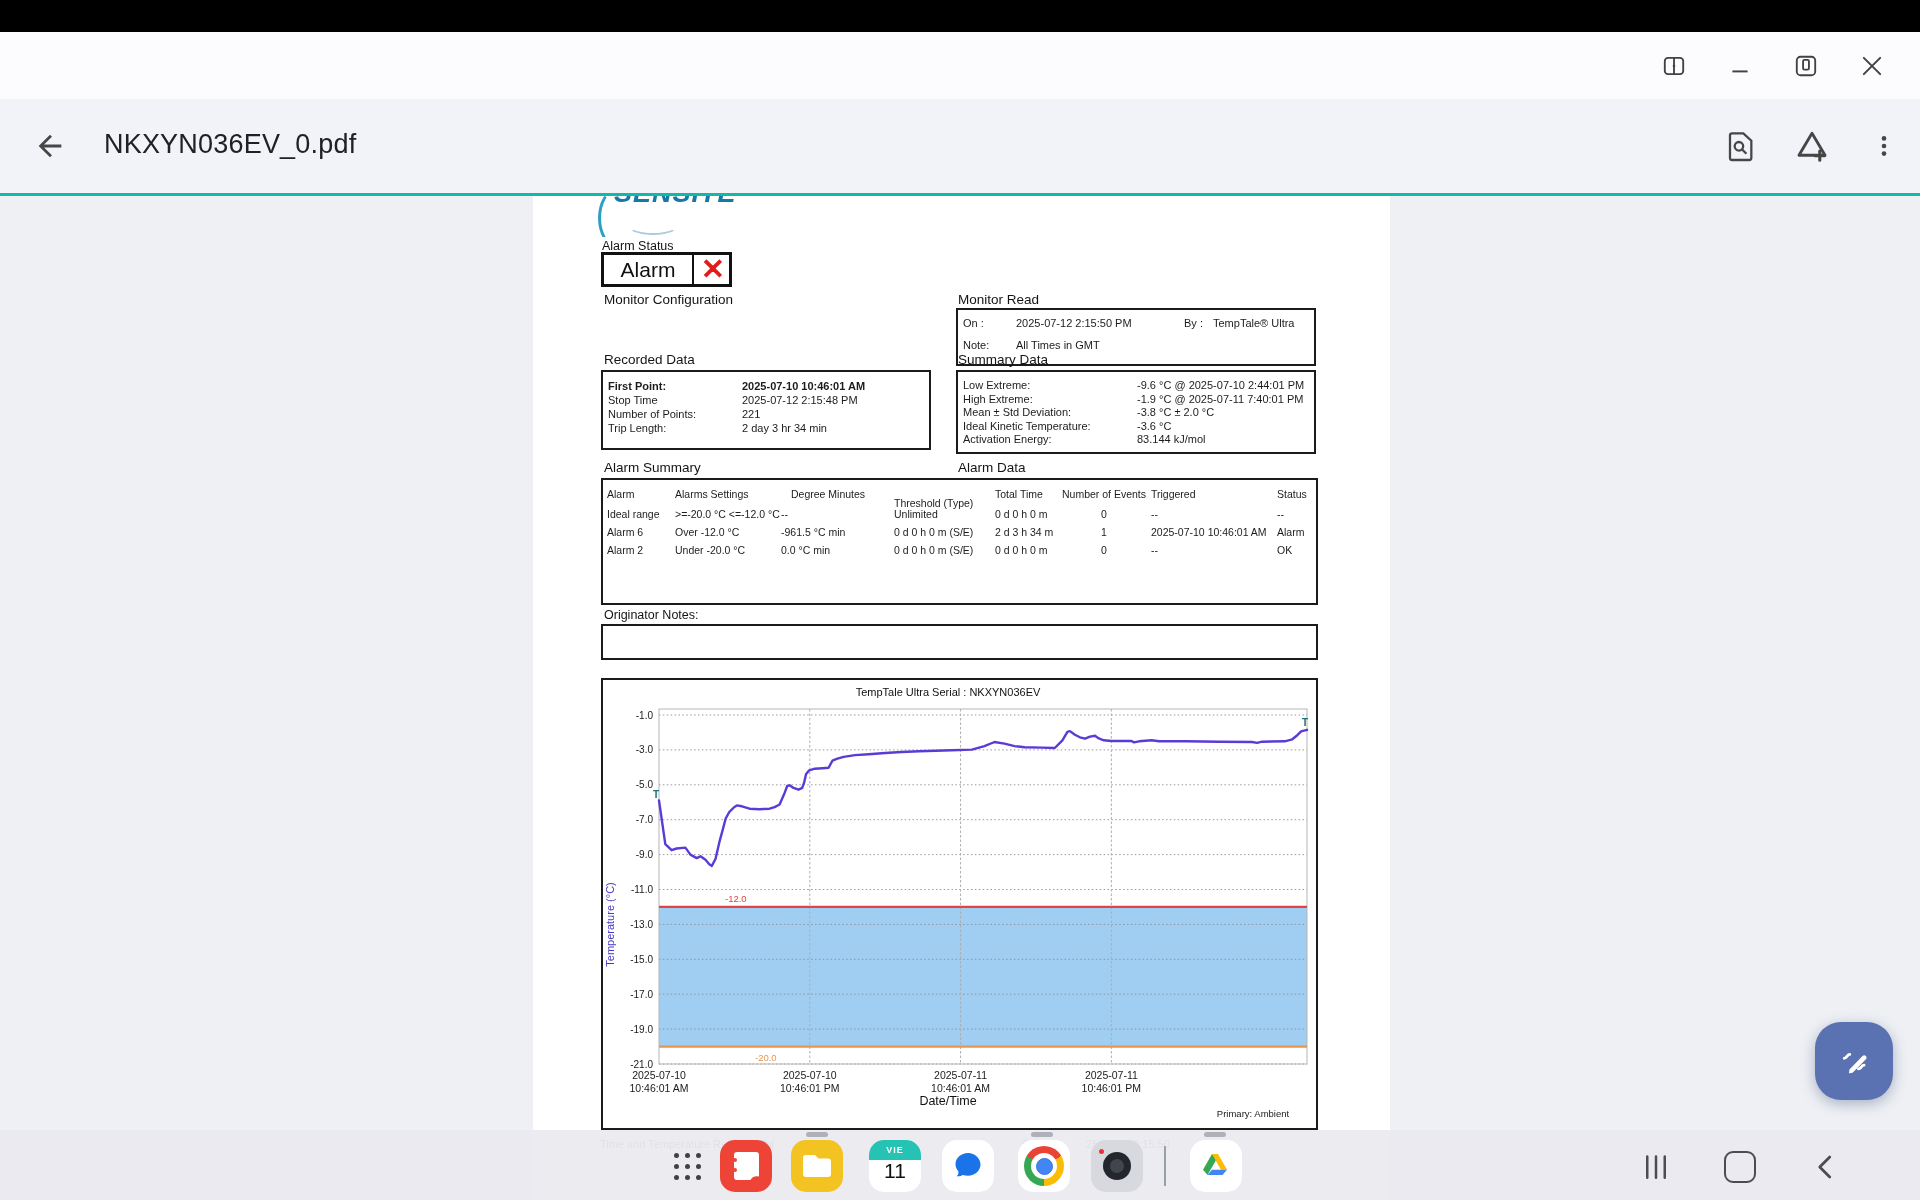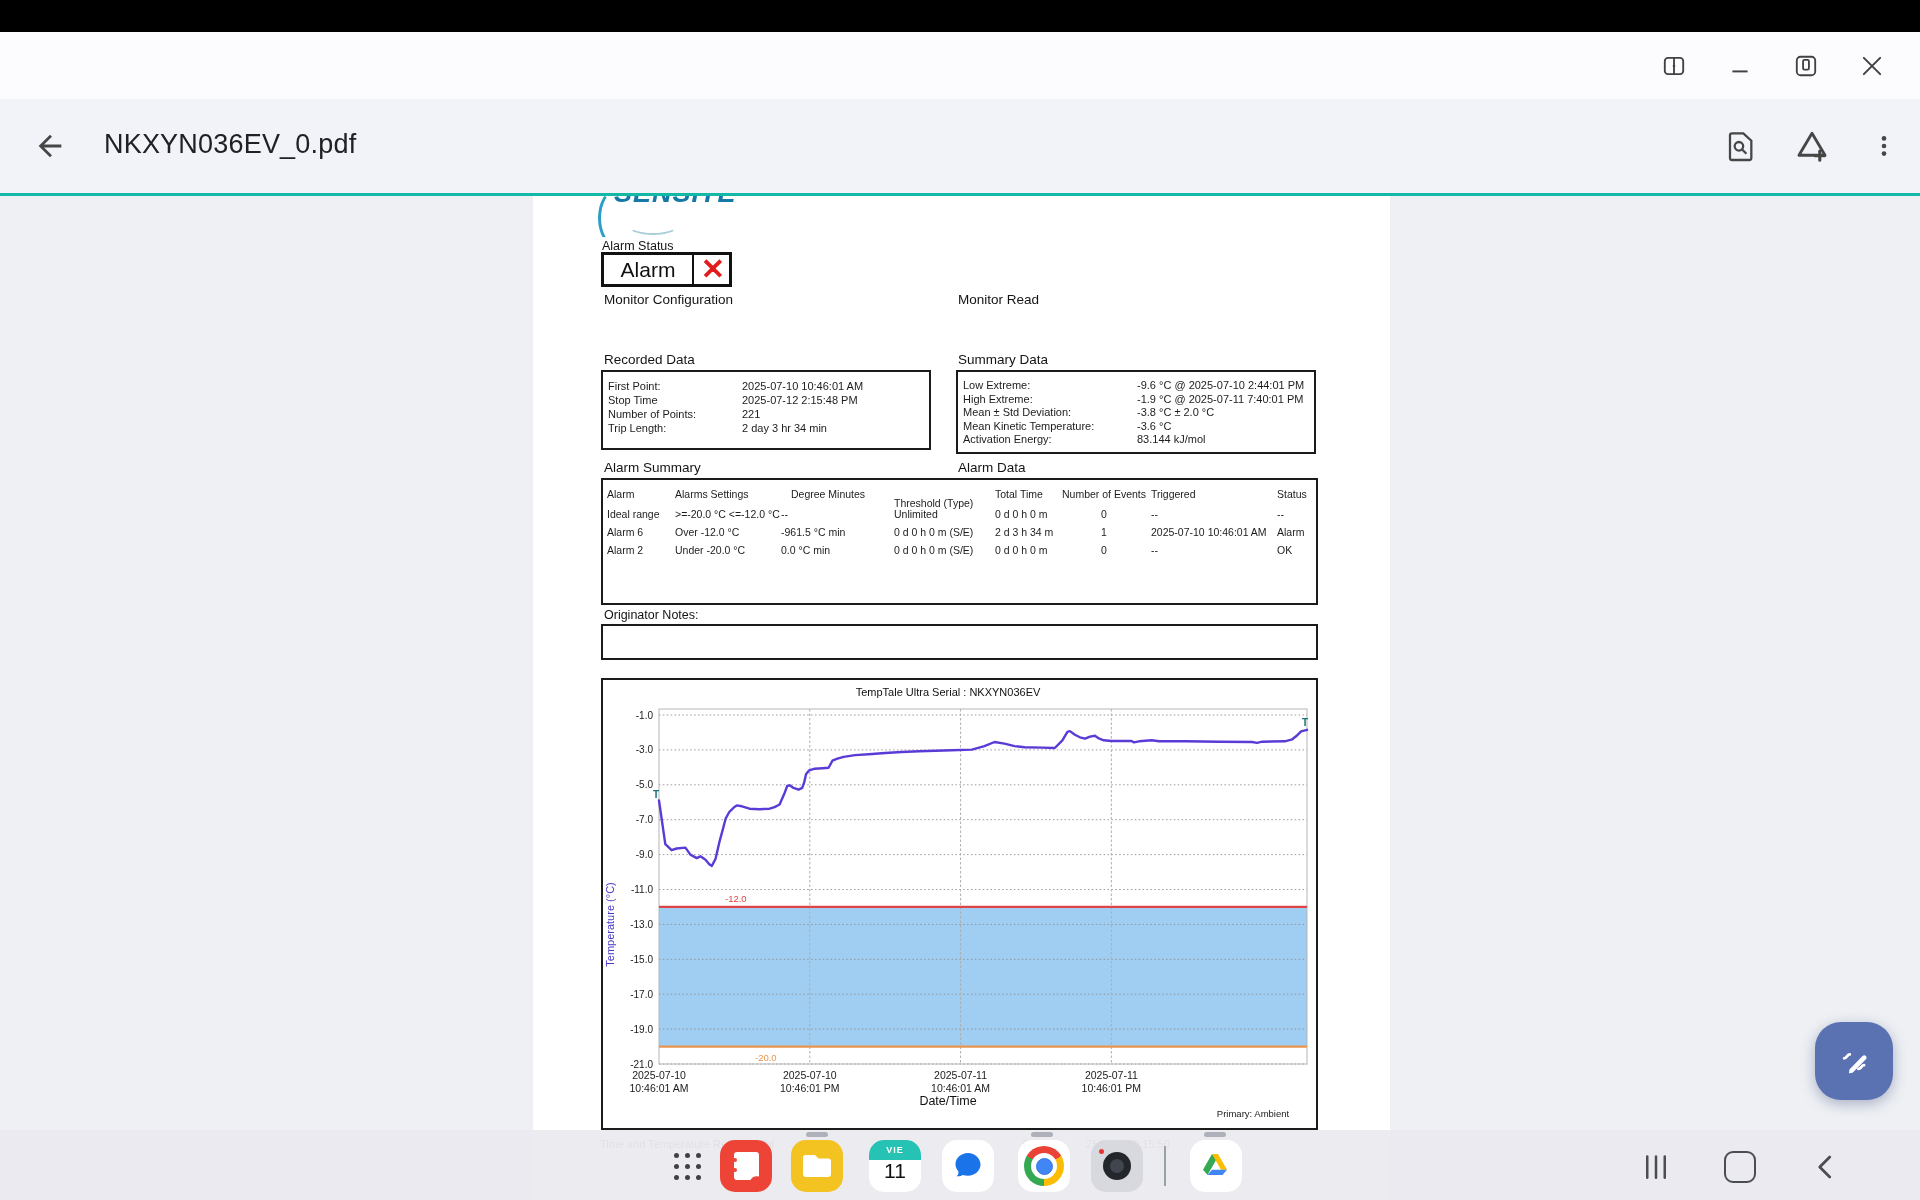--- a/index.html
+++ b/index.html
@@ -76,24 +76,32 @@
     <div class="hd" style="left:602px;top:239px;font-size:12.5px;">Alarm Status</div>
     <div id="alarmbox">
       <span class="alarmtxt">Alarm</span>
       <span class="alarmdiv"></span>
       <span class="alarmx">✕</span>
     </div>
 
     <div class="hd" style="left:604px;top:292px;">Monitor Configuration</div>
 
     <div class="hd" style="left:958px;top:292px;">Monitor Read</div>
+    <div class="box" style="left:956px;top:308px;width:360px;height:58px;">
+      <span class="t11 abs" style="left:5px;top:7px;">On :</span>
+      <span class="t11 abs" style="left:58px;top:7px;">2025-07-12  2:15:50 PM</span>
+      <span class="t11 abs" style="left:226px;top:7px;">By :</span>
+      <span class="t11 abs" style="left:255px;top:7px;">TempTale® Ultra</span>
+      <span class="t11 abs" style="left:5px;top:29px;">Note:</span>
+      <span class="t11 abs" style="left:58px;top:29px;">All Times in GMT</span>
+    </div>
 
     <div class="hd" style="left:604px;top:352px;">Recorded Data</div>
     <div class="box" id="recordedbox" style="left:601px;top:370px;width:330px;height:80px;">
-        <div class="kvrow" style="top: 8px;">
+        <div class="kvrow" style="top: 8px; font-weight: bold;">
           <span class="lab">First Point:</span>
           <span class="val" style="left: 139px;">2025-07-10 10:46:01 AM</span>
         </div>
         <div class="kvrow" style="top: 22px;">
           <span class="lab">Stop Time</span>
           <span class="val" style="left: 139px;">2025-07-12  2:15:48 PM</span>
         </div>
         <div class="kvrow" style="top: 36px;">
           <span class="lab">Number of Points:</span>
           <span class="val" style="left: 139px;">221</span>
@@ -112,21 +120,21 @@
         </div>
         <div class="kvrow" style="top: 20.6px;">
           <span class="lab">High Extreme:</span>
           <span class="val" style="left: 179px;">-1.9 °C @ 2025-07-11  7:40:01 PM</span>
         </div>
         <div class="kvrow" style="top: 34.2px;">
           <span class="lab">Mean ± Std Deviation:</span>
           <span class="val" style="left: 179px;">-3.8 °C ± 2.0 °C</span>
         </div>
         <div class="kvrow" style="top: 47.8px;">
-          <span class="lab">Mean Kinetic Temperature:</span>
+          <span class="lab">Ideal Kinetic Temperature:</span>
           <span class="val" style="left: 179px;">-3.6 °C</span>
         </div>
         <div class="kvrow" style="top: 61.4px;">
           <span class="lab">Activation Energy:</span>
           <span class="val" style="left: 179px;">83.144 kJ/mol</span>
         </div>
       </div>
 
     <div class="hd" style="left:604px;top:460px;">Alarm Summary</div>
     <div class="hd" style="left:958px;top:460px;">Alarm Data</div>

